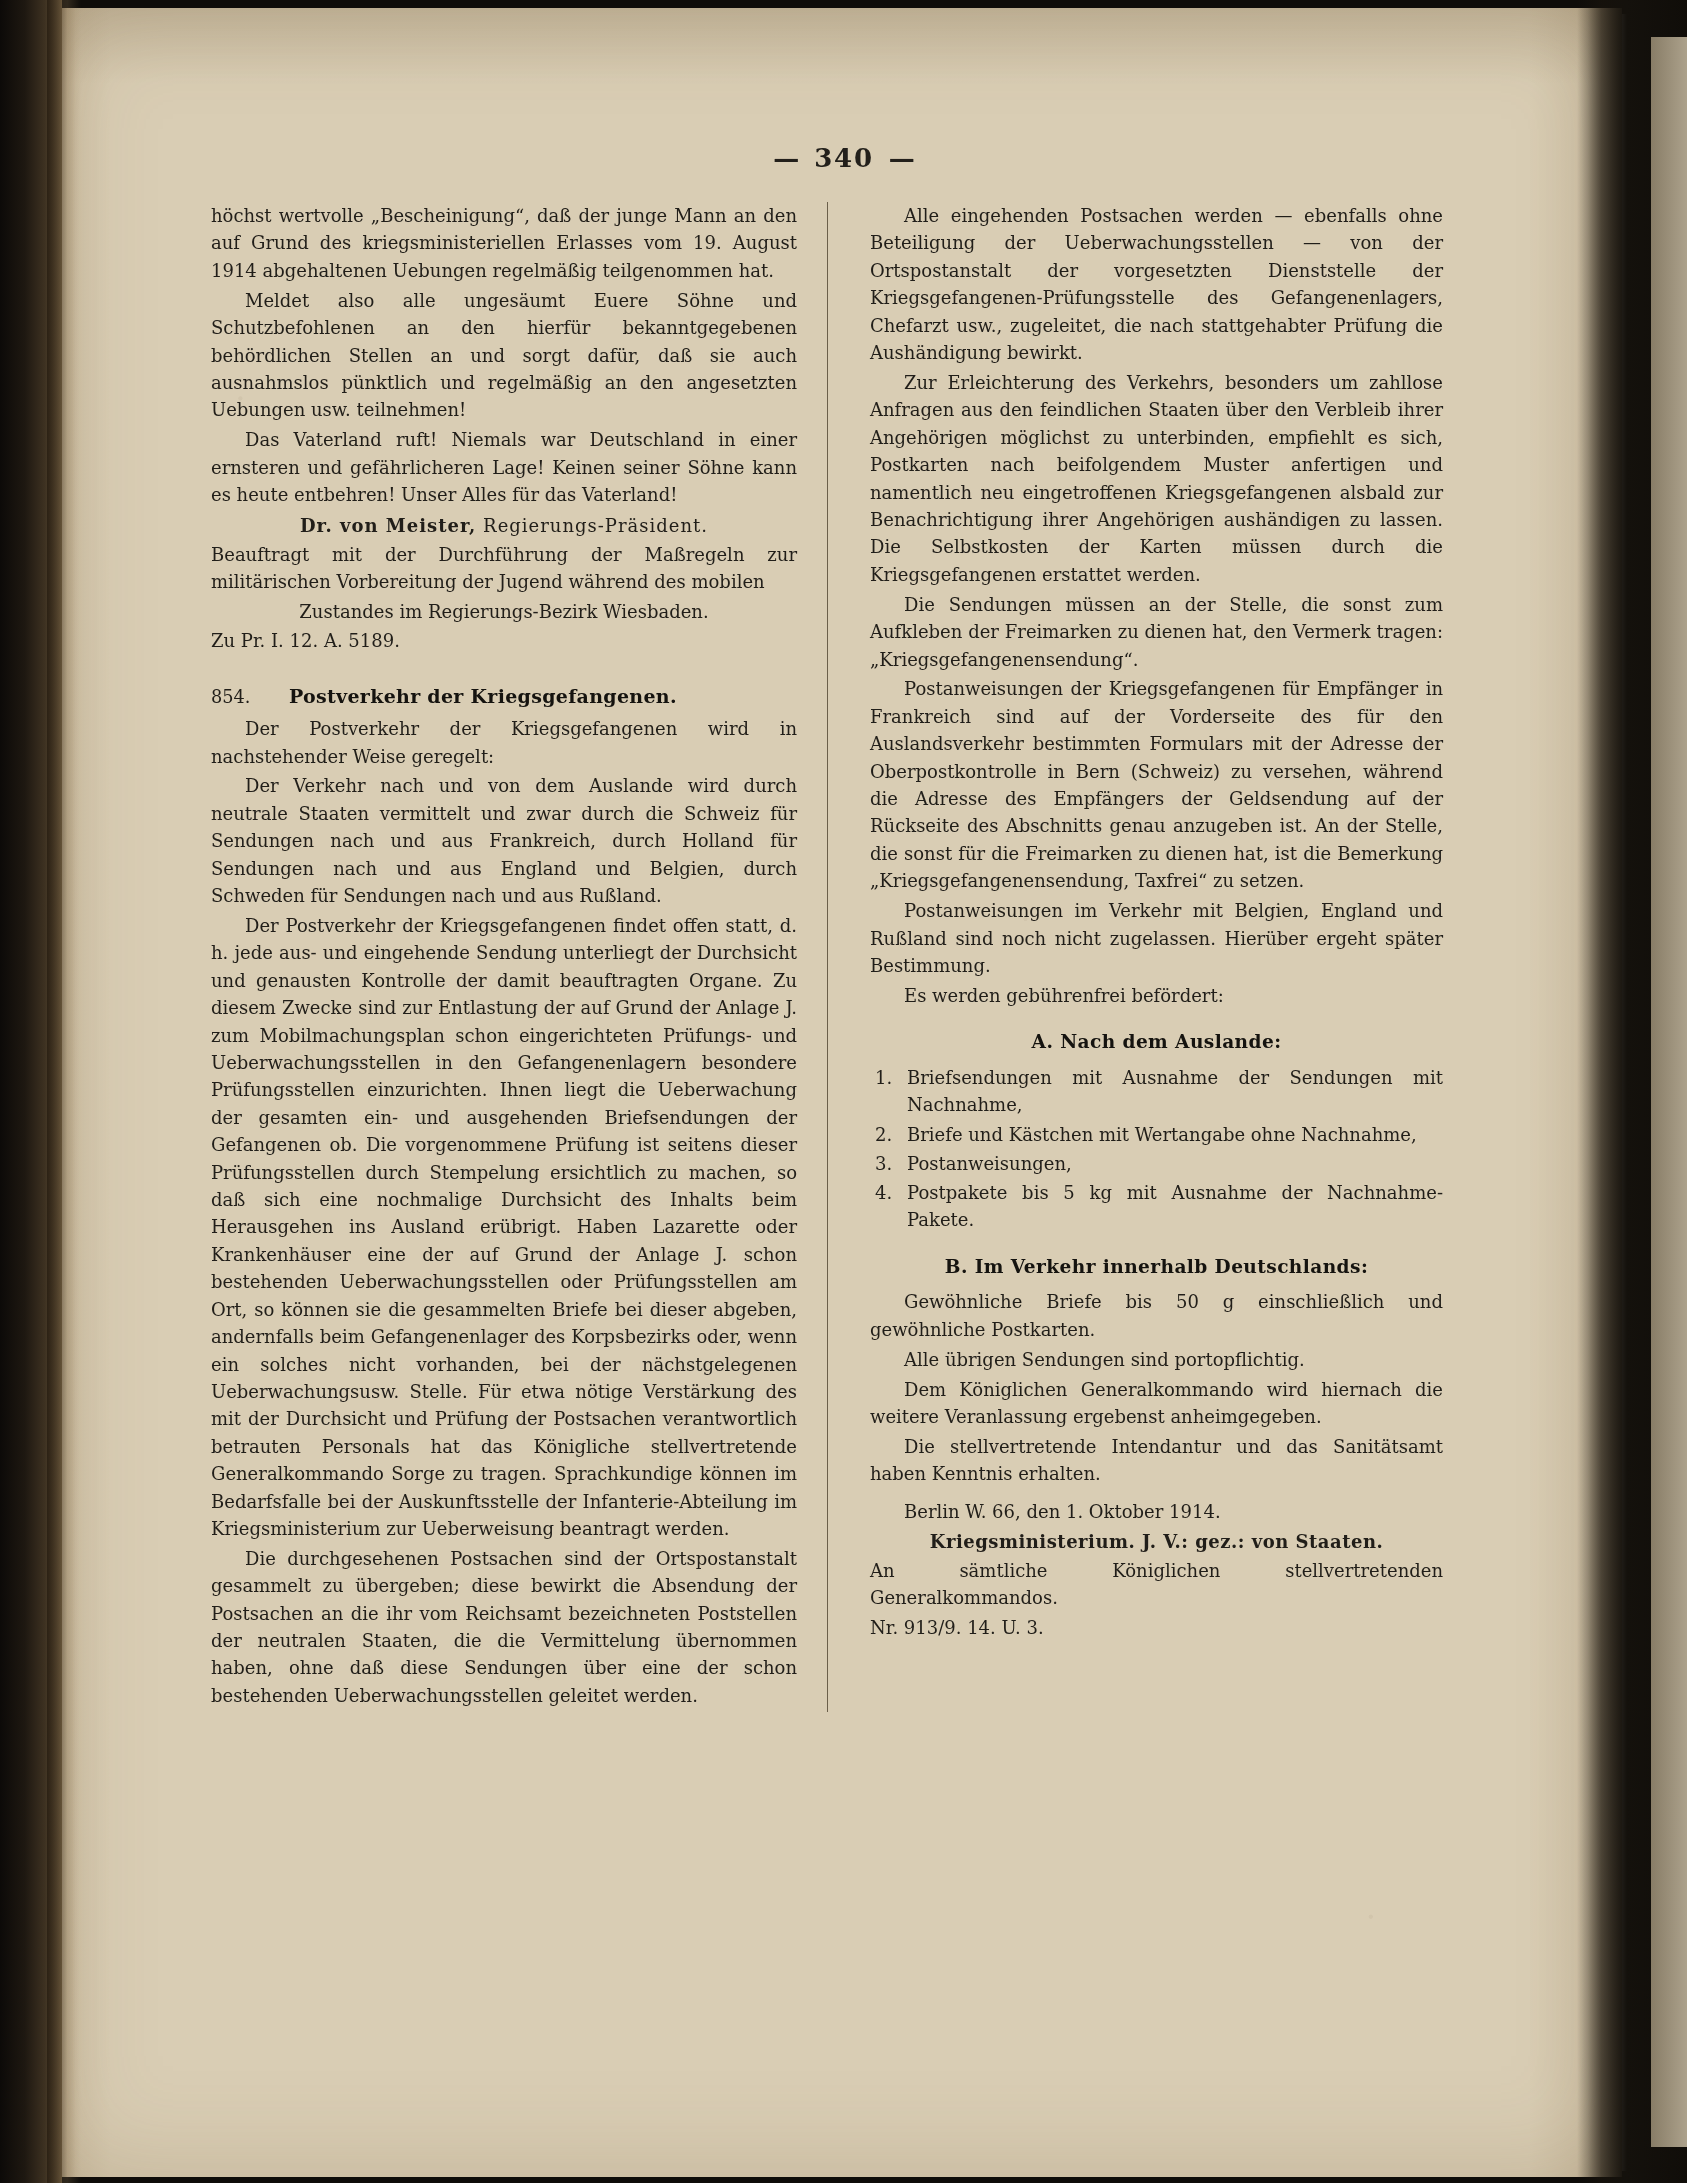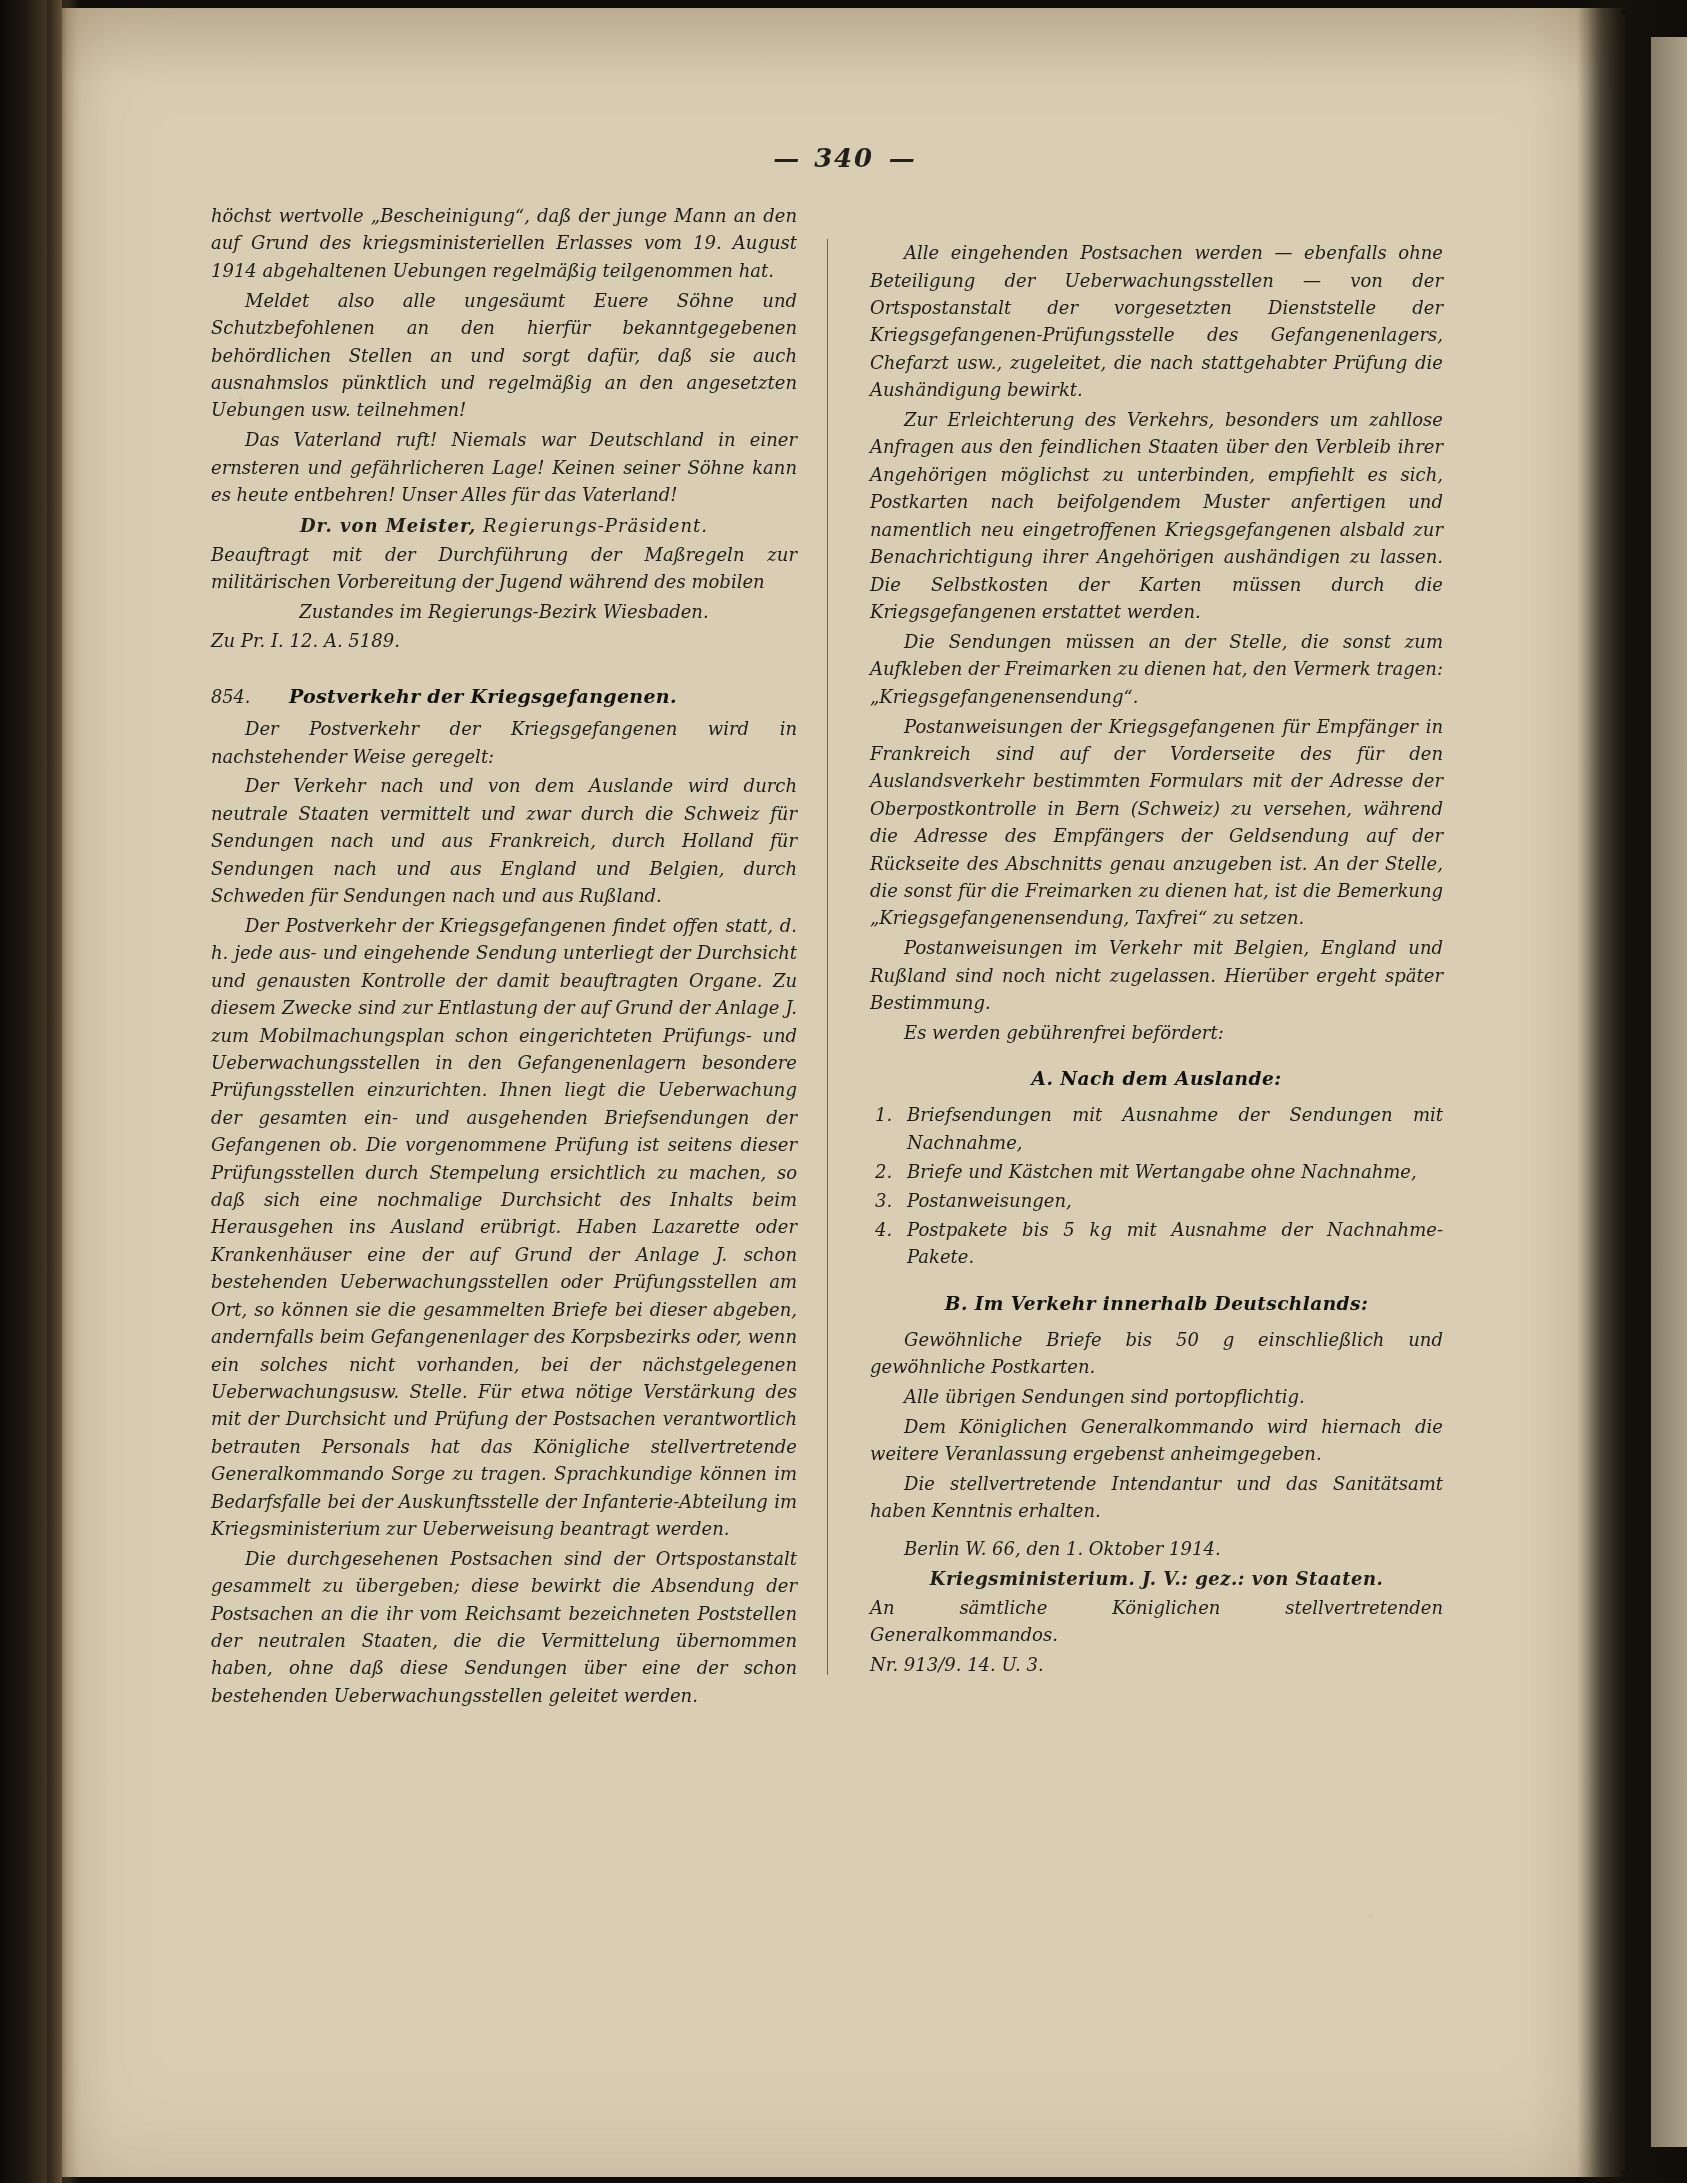--- a/index.html
+++ b/index.html
@@ -11,21 +11,20 @@
     height: 2183px;
     background: #1b1814;
     font-family: "DejaVu Serif", serif;
     overflow: hidden;
   }
   .scan {
     position: relative;
     width: 1688px;
     height: 2183px;
     background: #a3a3a3;
-    font-style: italic;
   }
   
   .page-sheet {
     position: absolute;
     left: 52px;
     top: 8.4px;
     width: 1570px;
     height: 2169px;
     background: #d9cdb4;
     background-image:
@@ -114,21 +113,20 @@
   }
   .folio .dash {
     letter-spacing: 0;
     padding: 0 15px;
   }
 
   .columns {
     display: flex;
     flex-direction: row;
     gap: 0px;
-    align-items: center;
   }
   .col {
     width: 616px;
     box-sizing: border-box;
   }
   .col-left { padding-right: 30px; }
   .col-right { padding-left: 42px; border-left: 1.7px solid #6b5f4a; }
 
   p {
     margin: 0 0 2.5px 0;

